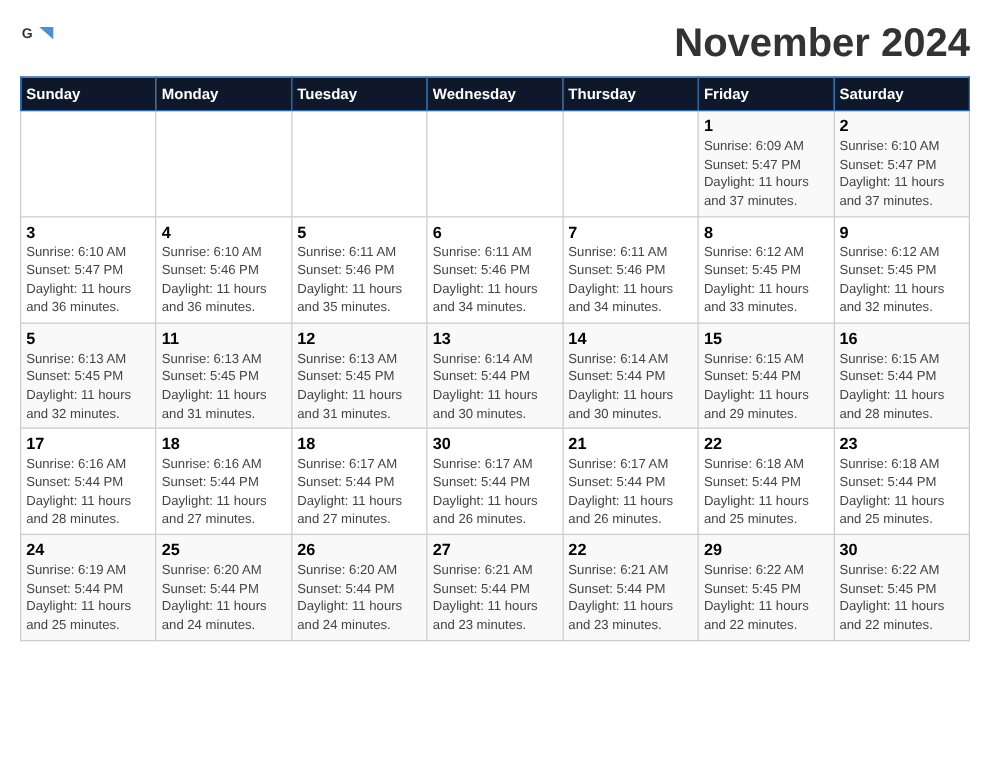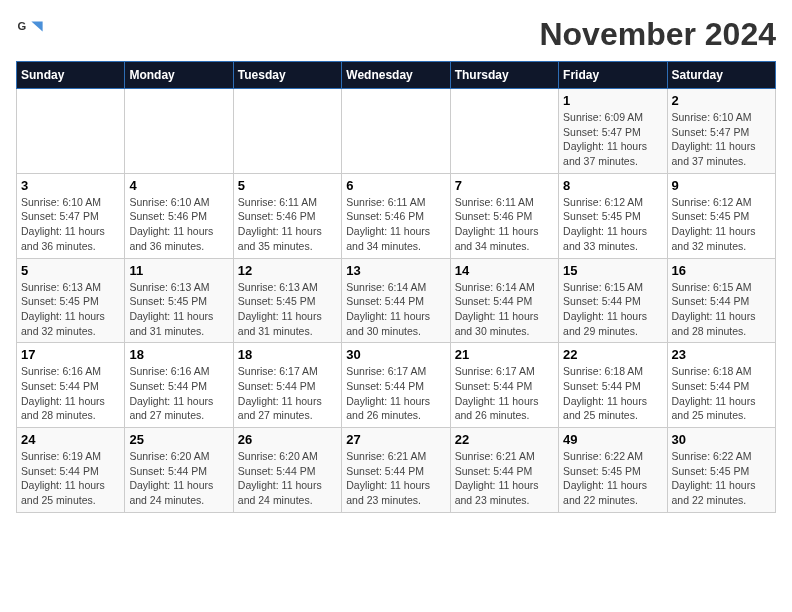--- a/index.html
+++ b/index.html
@@ -291,21 +291,21 @@
 Sunset: 5:44 PM
 Daylight: 11 hours and 23 minutes.</div>
         </td>
         <td>
           <span class="day-number">22</span>
           <div class="day-info" style="white-space: pre-line;">Sunrise: 6:21 AM
 Sunset: 5:44 PM
 Daylight: 11 hours and 23 minutes.</div>
         </td>
         <td>
-          <span class="day-number">49</span>
+          <span class="day-number">29</span>
           <div class="day-info" style="white-space: pre-line;">Sunrise: 6:22 AM
 Sunset: 5:45 PM
 Daylight: 11 hours and 22 minutes.</div>
         </td>
         <td>
           <span class="day-number">30</span>
           <div class="day-info" style="white-space: pre-line;">Sunrise: 6:22 AM
 Sunset: 5:45 PM
 Daylight: 11 hours and 22 minutes.</div>
         </td>

